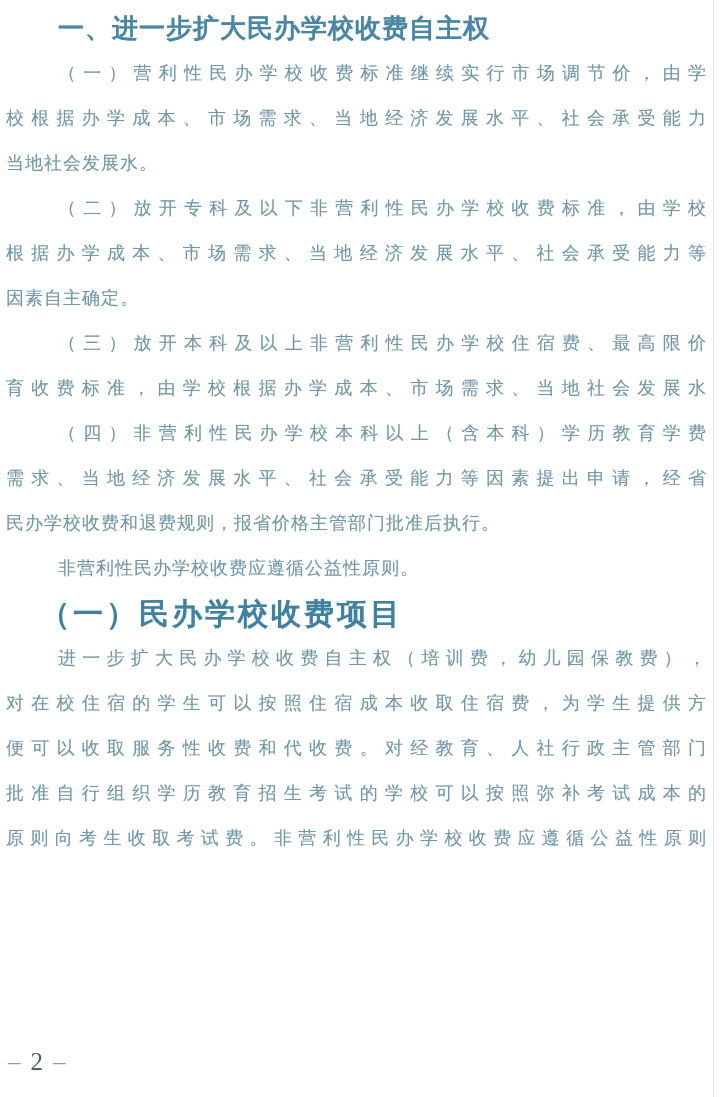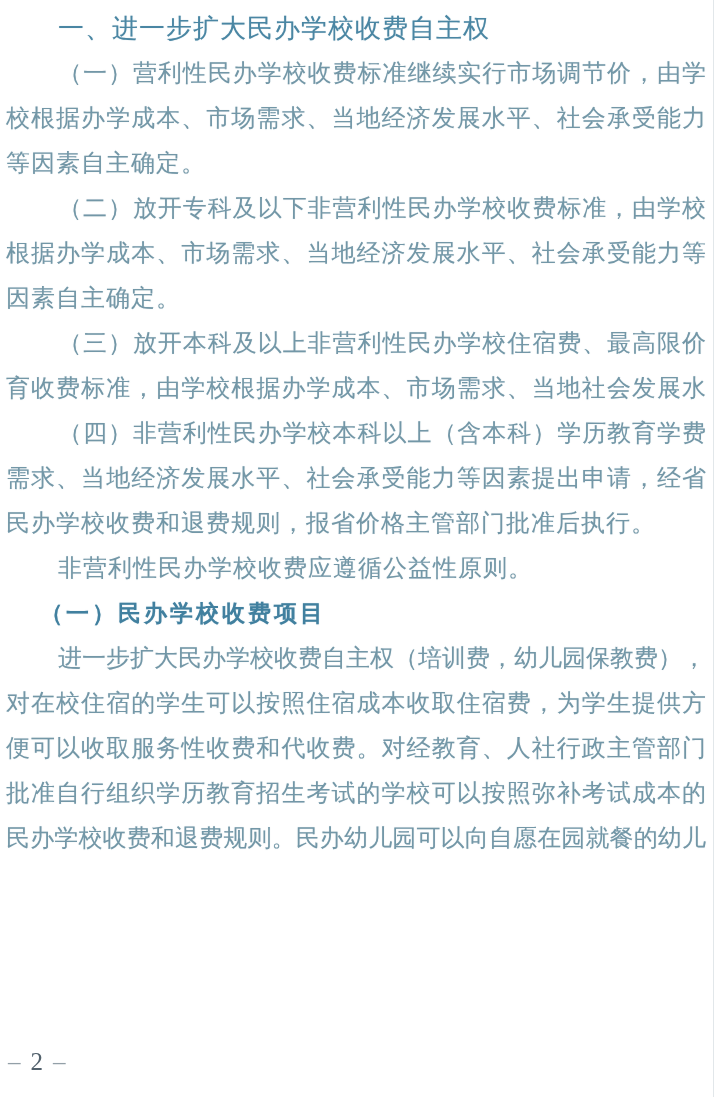--- a/index.html
+++ b/index.html
@@ -16,45 +16,45 @@
     width: 720px; height: 1097px;
   }
   .doc-body {
     position: absolute;
     left: 6px; top: 6px;
     width: 700px;
   }
   .line {
     height: 45px;
     line-height: 45px;
-    font-size: 24px;
+    font-size: 18px;
     color: #7397a7;
     white-space: nowrap;
     letter-spacing: 1px;
     text-shadow: 0 0 1px rgba(115,151,167,0.35);
   }
   .line.justify {
     white-space: normal;
     word-break: break-all;
     text-align: justify;
     text-align-last: justify;
     letter-spacing: 0;
   }
   .line.indent { padding-left: 52px; }
   .line.heading {
     font-family: "Liberation Sans", "DejaVu Sans", sans-serif;
-    font-weight: normal;
+    font-weight: bold;
     font-size: 26px;
     color: #4a86a3;
     letter-spacing: 1px;
     text-shadow: 0 0 1px rgba(74,134,163,0.4);
   }
   .line.subheading {
     font-weight: bold;
-    font-size: 23px;
+    font-size: 30px;
     color: #41809f;
     letter-spacing: 3px;
     padding-left: 34px;
     text-shadow: 0 0 1px rgba(65,128,159,0.4);
   }
   .footer {
     position: absolute;
     left: 8px; top: 1044px;
     height: 36px;
     line-height: 36px;
@@ -71,34 +71,34 @@
   }
 </style>
 </head>
 <body>
 
 <div class="page">
   <div class="doc-body">
       <div class="line heading indent">一、进一步扩大民办学校收费自主权</div>
       <div class="line paragraph indent justify">（一）营利性民办学校收费标准继续实行市场调节价，由学</div>
       <div class="line paragraph justify">校根据办学成本、市场需求、当地经济发展水平、社会承受能力</div>
-      <div class="line paragraph">等因素自主确定。</div>
+      <div class="line paragraph">当地社会发展水。</div>
       <div class="line paragraph indent justify">（二）放开专科及以下非营利性民办学校收费标准，由学校</div>
       <div class="line paragraph justify">根据办学成本、市场需求、当地经济发展水平、社会承受能力等</div>
       <div class="line paragraph">因素自主确定。</div>
       <div class="line paragraph indent justify">（三）放开本科及以上非营利性民办学校住宿费、最高限价</div>
       <div class="line paragraph justify">育收费标准，由学校根据办学成本、市场需求、当地社会发展水</div>
       <div class="line paragraph indent justify">（四）非营利性民办学校本科以上（含本科）学历教育学费</div>
       <div class="line paragraph justify">需求、当地经济发展水平、社会承受能力等因素提出申请，经省</div>
       <div class="line paragraph">民办学校收费和退费规则，报省价格主管部门批准后执行。</div>
       <div class="line paragraph indent">非营利性民办学校收费应遵循公益性原则。</div>
       <div class="line subheading">（一）民办学校收费项目</div>
       <div class="line paragraph indent justify">进一步扩大民办学校收费自主权（培训费，幼儿园保教费），</div>
       <div class="line paragraph justify">对在校住宿的学生可以按照住宿成本收取住宿费，为学生提供方</div>
       <div class="line paragraph justify">便可以收取服务性收费和代收费。对经教育、人社行政主管部门</div>
       <div class="line paragraph justify">批准自行组织学历教育招生考试的学校可以按照弥补考试成本的</div>
-      <div class="line paragraph justify">民办学校收费和退费规则。民办幼儿园可以向自愿在园就餐的幼儿</div>
+      <div class="line paragraph justify">原则向考生收取考试费。非营利性民办学校收费应遵循公益性原则</div>
     </div>
   <div class="footer">
     <span class="dash">–</span><span class="num">2</span><span class="dash">–</span>
   </div>
   <div class="page-edge"></div>
 </div>
 
 </body></html>

